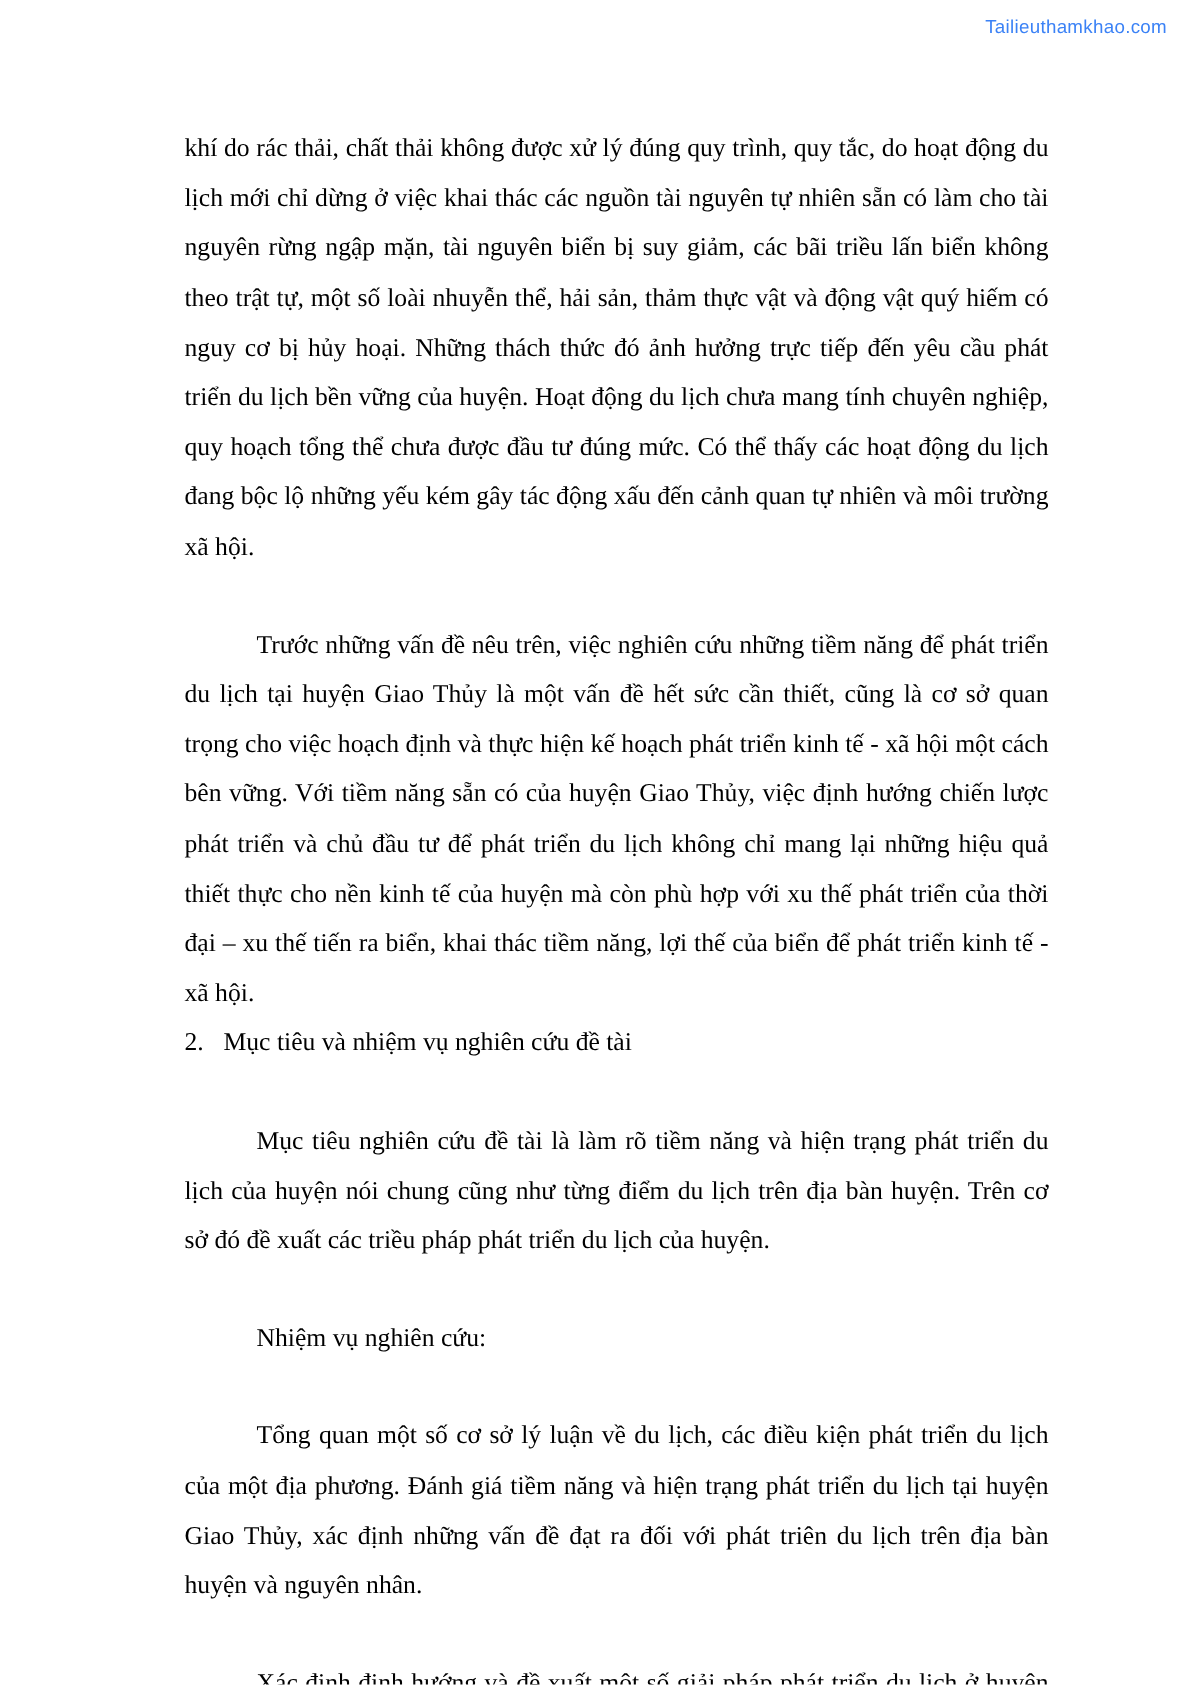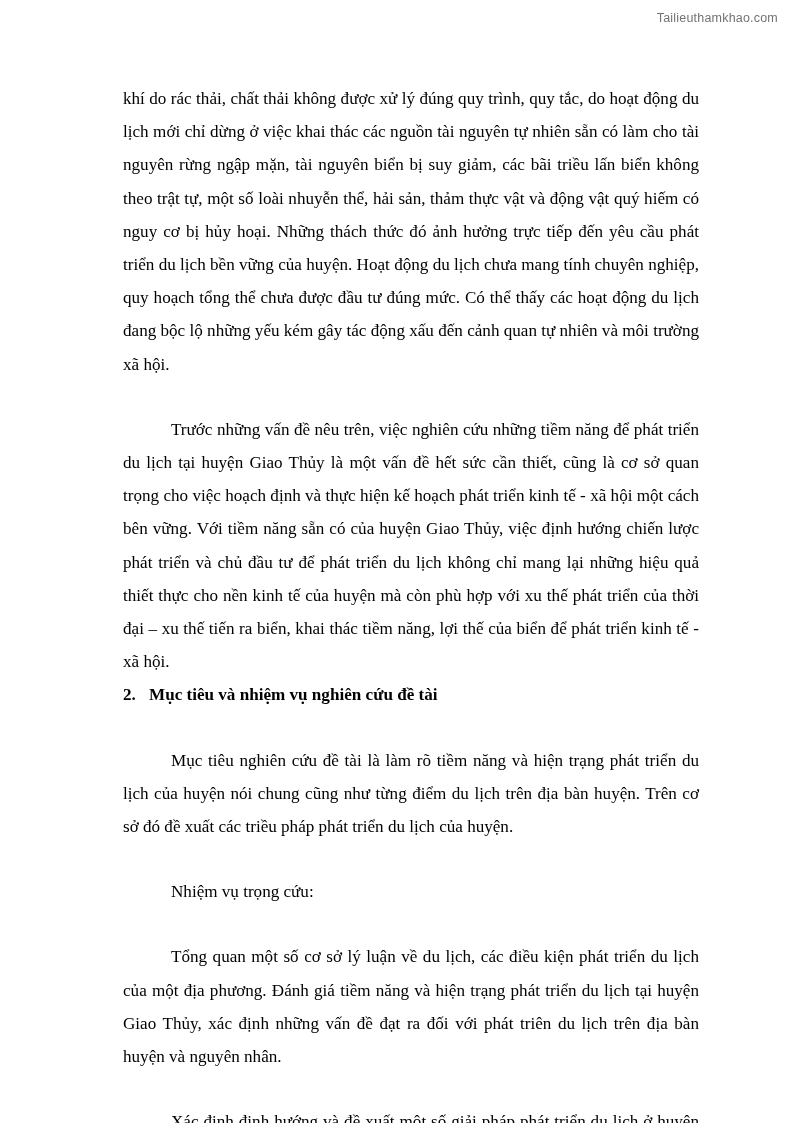--- a/index.html
+++ b/index.html
@@ -25,21 +25,21 @@
   }
 
   
   .watermark {
     position: absolute;
     top: 11px;
     right: 16px;
     font-family: "Liberation Sans", "DejaVu Sans", sans-serif;
     font-size: 12.5px;
     letter-spacing: 0.2px;
-    color: #737373;
+    color: #3b82f6;
     white-space: nowrap;
     user-select: none;
   }
 
   
   .content {
     position: absolute;
     left: 123px;
     top: 82px;
     width: 576px;
@@ -60,21 +60,21 @@
     text-indent: 48px;
     margin-top: 32px;
   }
 
   
 
   h2.heading-num {
     margin: 0;
     font-size: 17.1px;
     line-height: 33.2px;
-    font-weight: bold;
+    font-weight: normal;
     text-align: left;
     white-space: nowrap;
   }
   h2.heading-num .num {
     display: inline-block;
     min-width: 26px;
   }
 
   h3.heading-sub {
     margin: 0;
@@ -102,21 +102,21 @@
     <p class="body-text">khí do rác thải, chất thải không được xử lý đúng quy trình, quy tắc, do hoạt động du lịch mới chỉ dừng ở việc khai thác các nguồn tài nguyên tự nhiên sẵn có làm cho tài nguyên rừng ngập mặn, tài nguyên biển bị suy giảm, các bãi triều lấn biển không theo trật tự, một số loài nhuyễn thể, hải sản, thảm thực vật và động vật quý hiếm có nguy cơ bị hủy hoại. Những thách thức đó ảnh hưởng trực tiếp đến yêu cầu phát triển du lịch bền vững của huyện. Hoạt động du lịch chưa mang tính chuyên nghiệp, quy hoạch tổng thể chưa được đầu tư đúng mức. Có thể thấy các hoạt động du lịch đang bộc lộ những yếu kém gây tác động xấu đến cảnh quan tự nhiên và môi trường xã hội.</p>
 
     <p class="body-text indent">Trước những vấn đề nêu trên, việc nghiên cứu những tiềm năng để phát triển du lịch tại huyện Giao Thủy là một vấn đề hết sức cần thiết, cũng là cơ sở quan trọng cho việc hoạch định và thực hiện kế hoạch phát triển kinh tế - xã hội một cách bên vững. Với tiềm năng sẵn có của huyện Giao Thủy, việc định hướng chiến lược phát triển và chủ đầu tư để phát triển du lịch không chỉ mang lại những hiệu quả thiết thực cho nền kinh tế của huyện mà còn phù hợp với xu thế phát triển của thời đại – xu thế tiến ra biển, khai thác tiềm năng, lợi thế của biển để phát triển kinh tế - xã hội.</p>
 
     <h2 class="heading-num">
       <span class="num">2.</span><span>Mục tiêu và nhiệm vụ nghiên cứu đề tài</span>
     </h2>
 
     <p class="body-text indent">Mục tiêu nghiên cứu đề tài là làm rõ tiềm năng và hiện trạng phát triển du lịch của huyện nói chung cũng như từng điểm du lịch trên địa bàn huyện. Trên cơ sở đó đề xuất các triều pháp phát triển du lịch của huyện.</p>
 
-    <p class="body-text indent">Nhiệm vụ trọng cứu:</p>
+    <p class="body-text indent">Nhiệm vụ nghiên cứu:</p>
 
     <p class="body-text indent">Tổng quan một số cơ sở lý luận về du lịch, các điều kiện phát triển du lịch của một địa phương. Đánh giá tiềm năng và hiện trạng phát triển du lịch tại huyện Giao Thủy, xác định những vấn đề đạt ra đối với phát triên du lịch trên địa bàn huyện và nguyên nhân.</p>
 
     <p class="body-text indent">Xác định định hướng và đề xuất một số giải pháp phát triển du lịch ở huyện Giao Thủy.</p>
 
 
 
     <p class="body-text indent">Đối tượng nghiên cứu đề tài bao gồm tất cả các điều kiện liên quan đến sự</p>
 
   </div>

